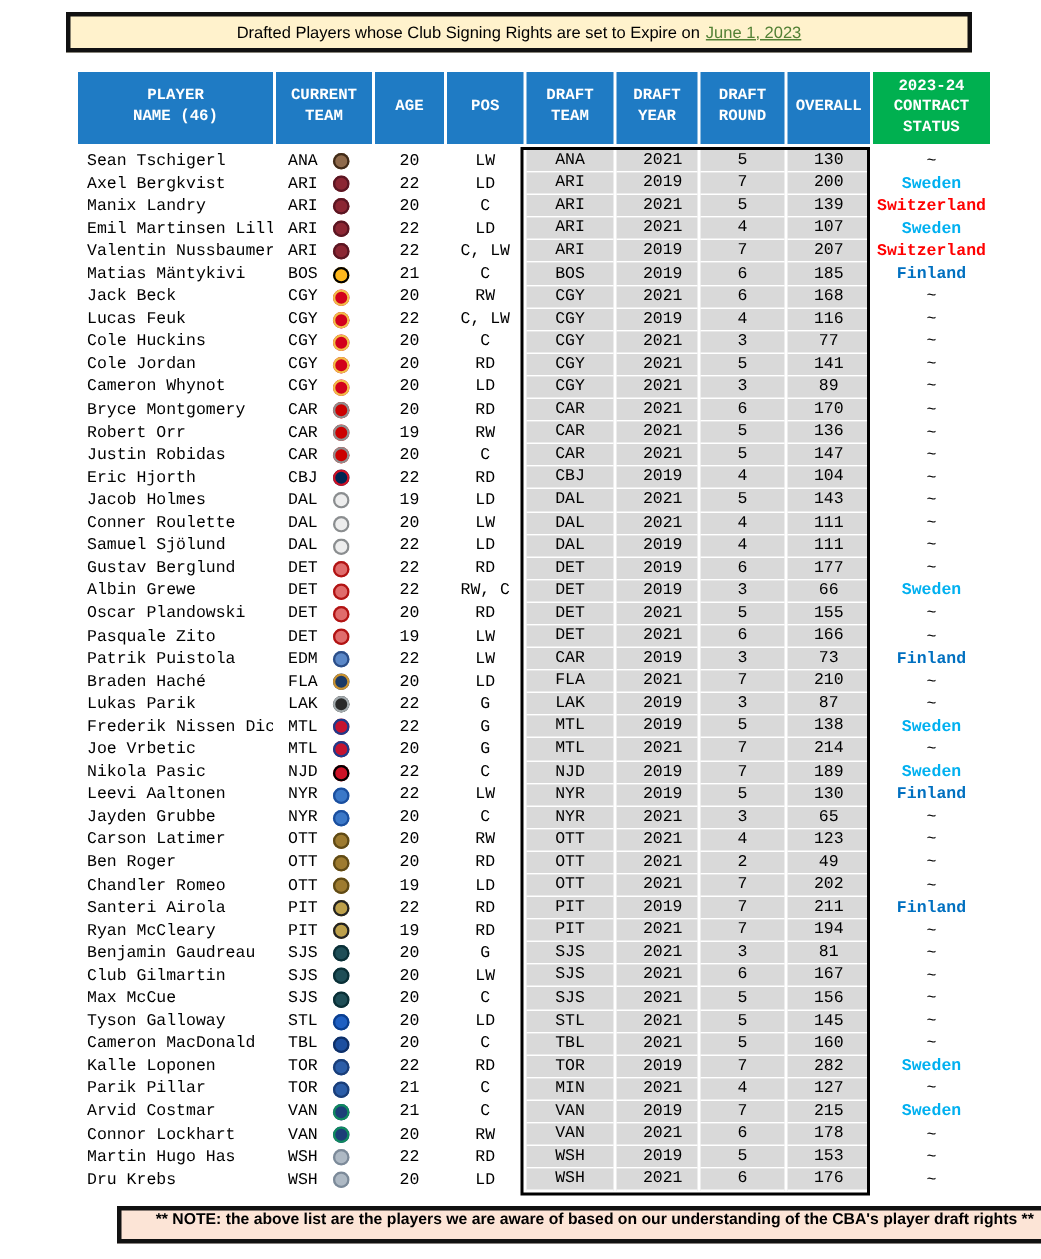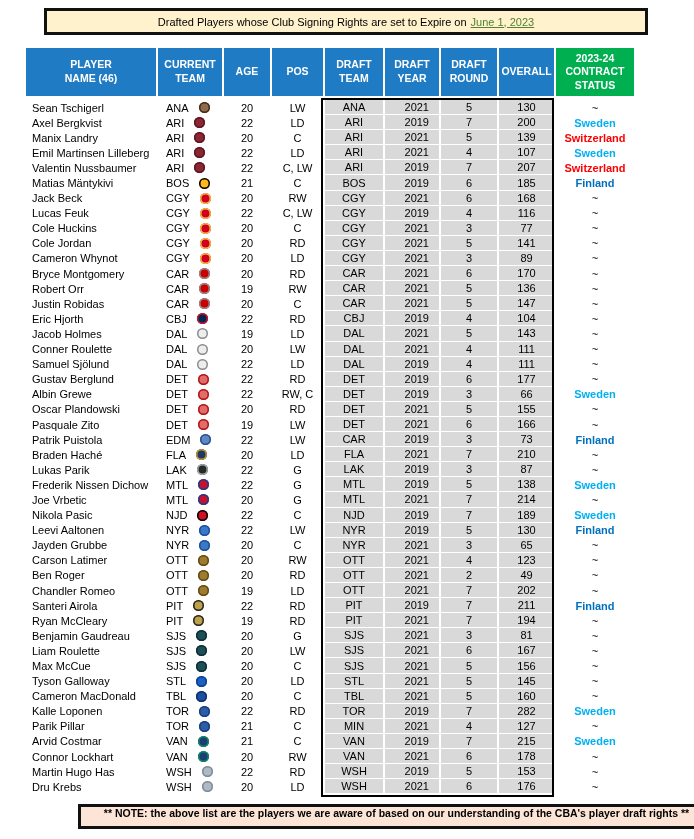--- a/index.html
+++ b/index.html
@@ -11,21 +11,21 @@
   }
   .banner {
     margin: 8px 0 0 44px; width: 604px; height: 27px;
     background: var(--banner-bg); border: 3px solid #111;
     display:flex; align-items:center; justify-content:center;
     font-size: 11px; font-weight: normal;
   }
   .banner .date-link {
     color: var(--date-green); text-decoration: underline; margin-left: 4px; cursor: pointer;
   }
-  .tbl { margin: 13px 0 0 26px; width: 608px; }
+  .tbl { margin: 13px 0 0 52px; width: 608px; font-family: Liberation Mono, monospace; }
   .hdr-row, .row {
     display: grid;
     grid-template-columns: 130px 64px 46px 51px 58px 54px 56px 55px 78px;
     column-gap: 2px;
   }
   .hdr-cell {
     height: 48px; background: var(--hdr-blue); color:#fff;
     font-size: 10.5px; font-weight: bold; text-align:center;
     display:flex; align-items:center; justify-content:center;
     white-space: pre-line; line-height: 1.3;
@@ -586,21 +586,21 @@
         </div>
         <div class="cell ">20</div>
         <div class="cell ">G</div>
         <div class="cell gray">SJS</div>
         <div class="cell gray dyear">2021</div>
         <div class="cell gray">3</div>
         <div class="cell gray">81</div>
         <div class="cell status plain">~</div>
       </div>
       <div class="row">
-        <div class="cell name">Liam Roulette</div>
+        <div class="cell name">Club Gilmartin</div>
         <div class="cell team">
           <span>SJS</span>
           <span class="logo" style="background: rgb(30, 78, 87); box-shadow: rgb(10, 47, 54) 0px 0px 0px 1.5px inset;"></span>
         </div>
         <div class="cell ">20</div>
         <div class="cell ">LW</div>
         <div class="cell gray">SJS</div>
         <div class="cell gray dyear">2021</div>
         <div class="cell gray">6</div>
         <div class="cell gray">167</div>

